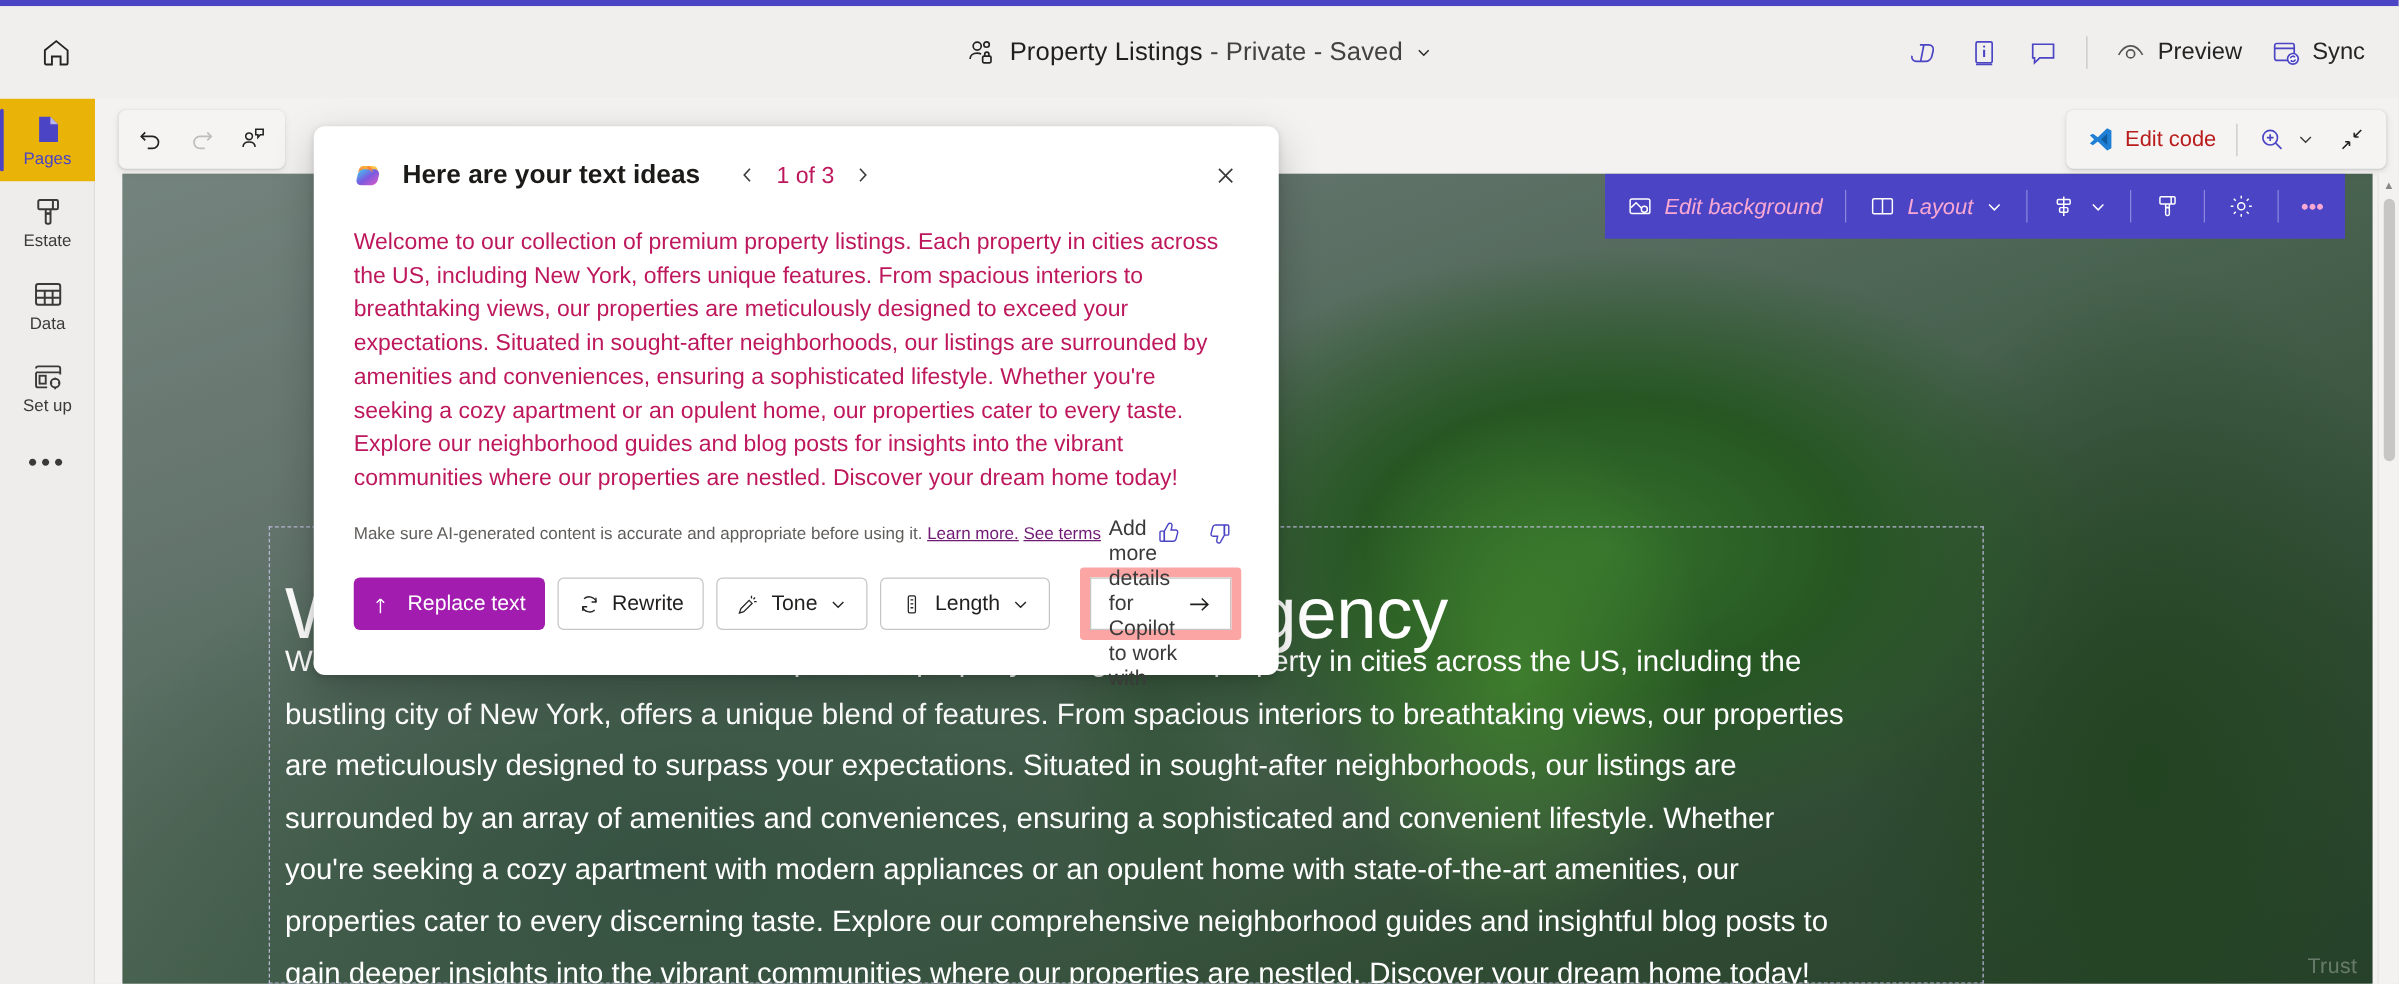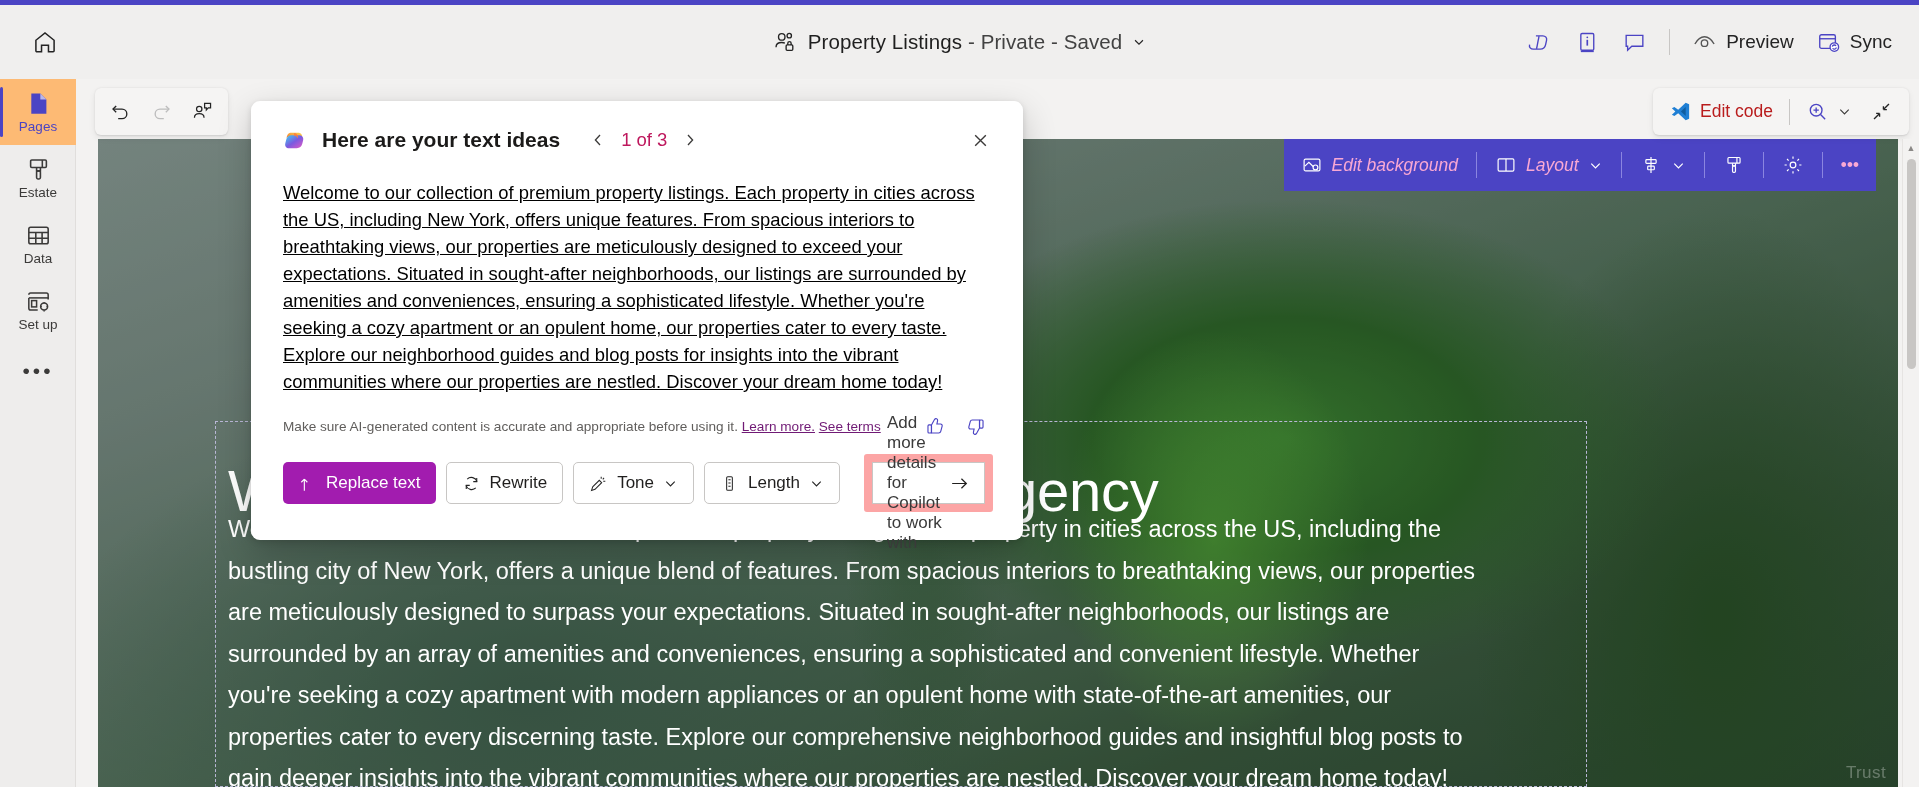--- a/index.html
+++ b/index.html
@@ -56,21 +56,21 @@
   .rail {
     position: absolute; top: 79px; left: 0; width: 76px; height: 708px;
     background: #eeedec; border-right: 1px solid #e0dedc;
   }
   .rail-item {
     position: relative; width: 76px; height: 66px;
     display: flex; flex-direction: column; align-items: center; justify-content: center;
     gap: 3px; cursor: pointer; color: #3b3a39;
   }
   .rail-item .lbl { font-size: 13.5px; line-height: 1; }
-  .rail-item.active { background: #fdba74; color: #4b44c4; }
+  .rail-item.active { background: #eab308; color: #4b44c4; }
   .rail-item.active::before {
     content: ""; position: absolute; left: 0; top: 8px;
     width: 3px; height: 50px; background: #4b44c4; border-radius: 2px;
   }
   .rail-dots {
     width: 76px; height: 56px; display: flex; align-items: center; justify-content: center;
     cursor: pointer; color: #3b3a39; font-size: 21px; letter-spacing: 3px;
   }
 
   
@@ -176,21 +176,21 @@
     width: 30px; height: 30px; border-radius: 4px; cursor: pointer;
     display: flex; align-items: center; justify-content: center; color: #3b3a39;
   }
   .cp-count { font-size: 18.5px; color: #be185d; white-space: nowrap; }
   .cp-close {
     margin-left: auto; width: 34px; height: 34px; border-radius: 4px; cursor: pointer;
     display: flex; align-items: center; justify-content: center; color: #3b3a39; font-size: 20px;
   }
 
   .cp-body {
-    padding: 22px 40px 0 32px; font-size: 18.4px; line-height: 27px; color: #000000; text-decoration: underline;
+    padding: 22px 40px 0 32px; font-size: 18.4px; line-height: 27px; color: #be185d;
   }
   .cp-disclaimer-row {
     display: flex; align-items: center; padding: 16px 32px 0 32px;
   }
   .cp-disclaimer { font-size: 13.6px; color: #605e5c; }
   .cp-disclaimer a { color: #701a75; text-decoration: underline; }
   .cp-rate { margin-left: auto; display: flex; gap: 9px; }
   .cp-rate-btn {
     width: 31px; height: 31px; border-radius: 4px; cursor: pointer;
     display: flex; align-items: center; justify-content: center;

